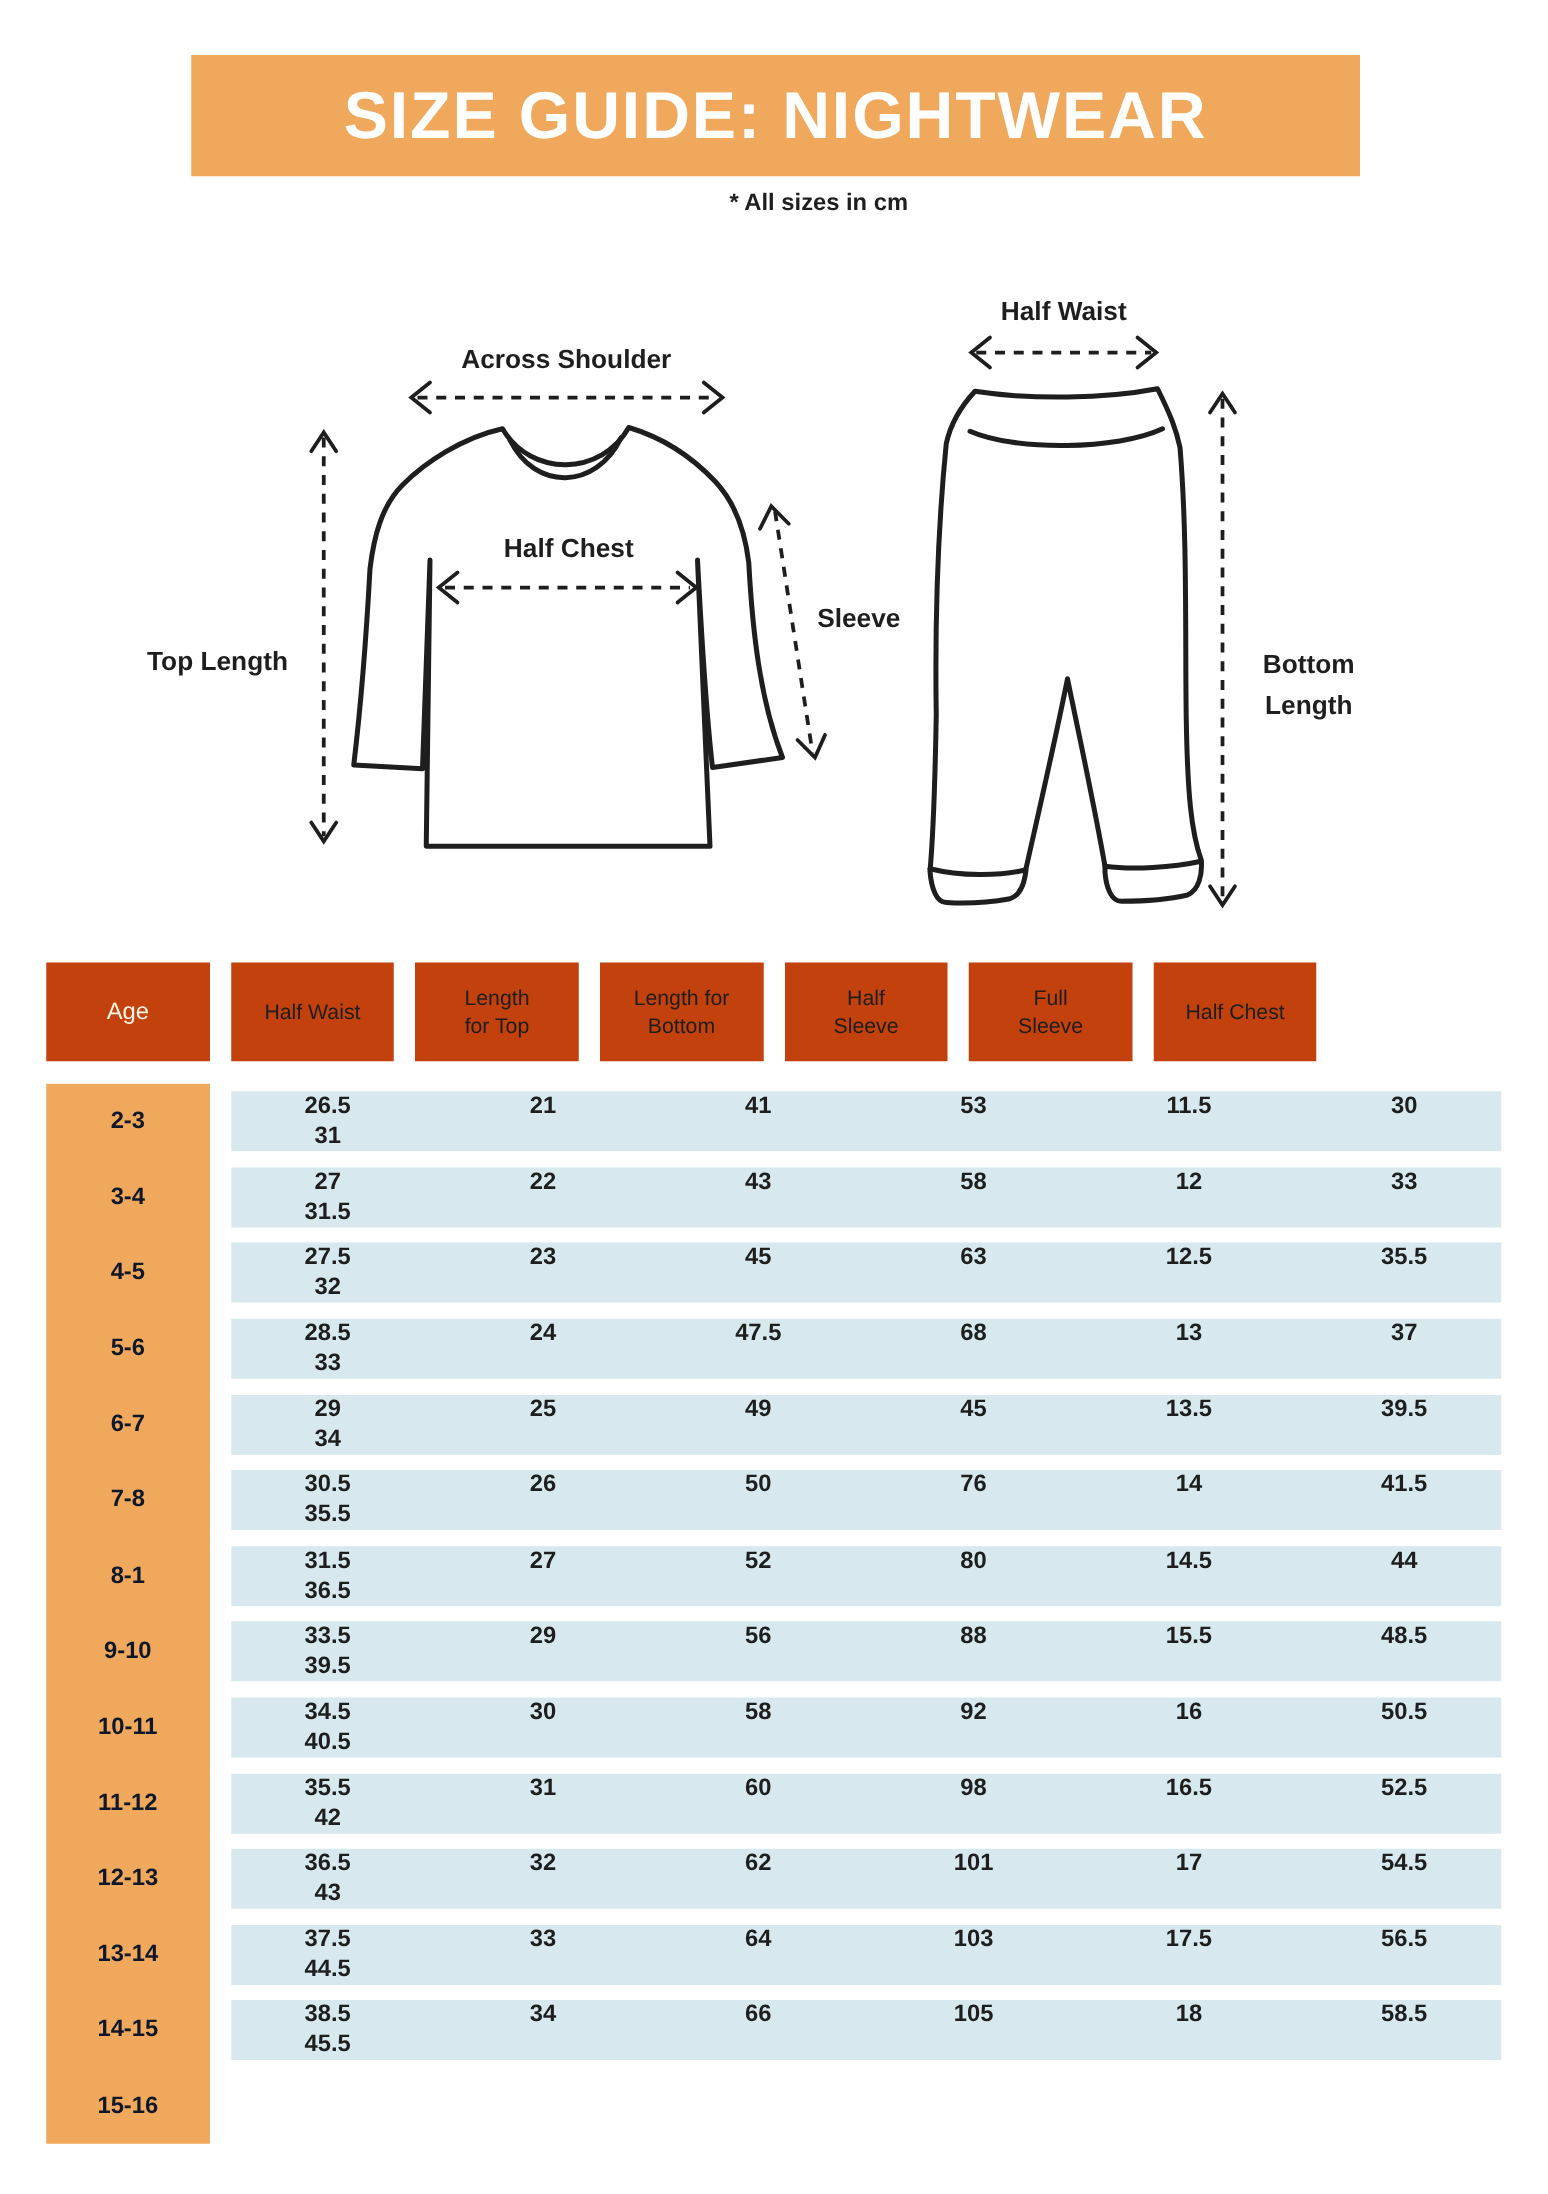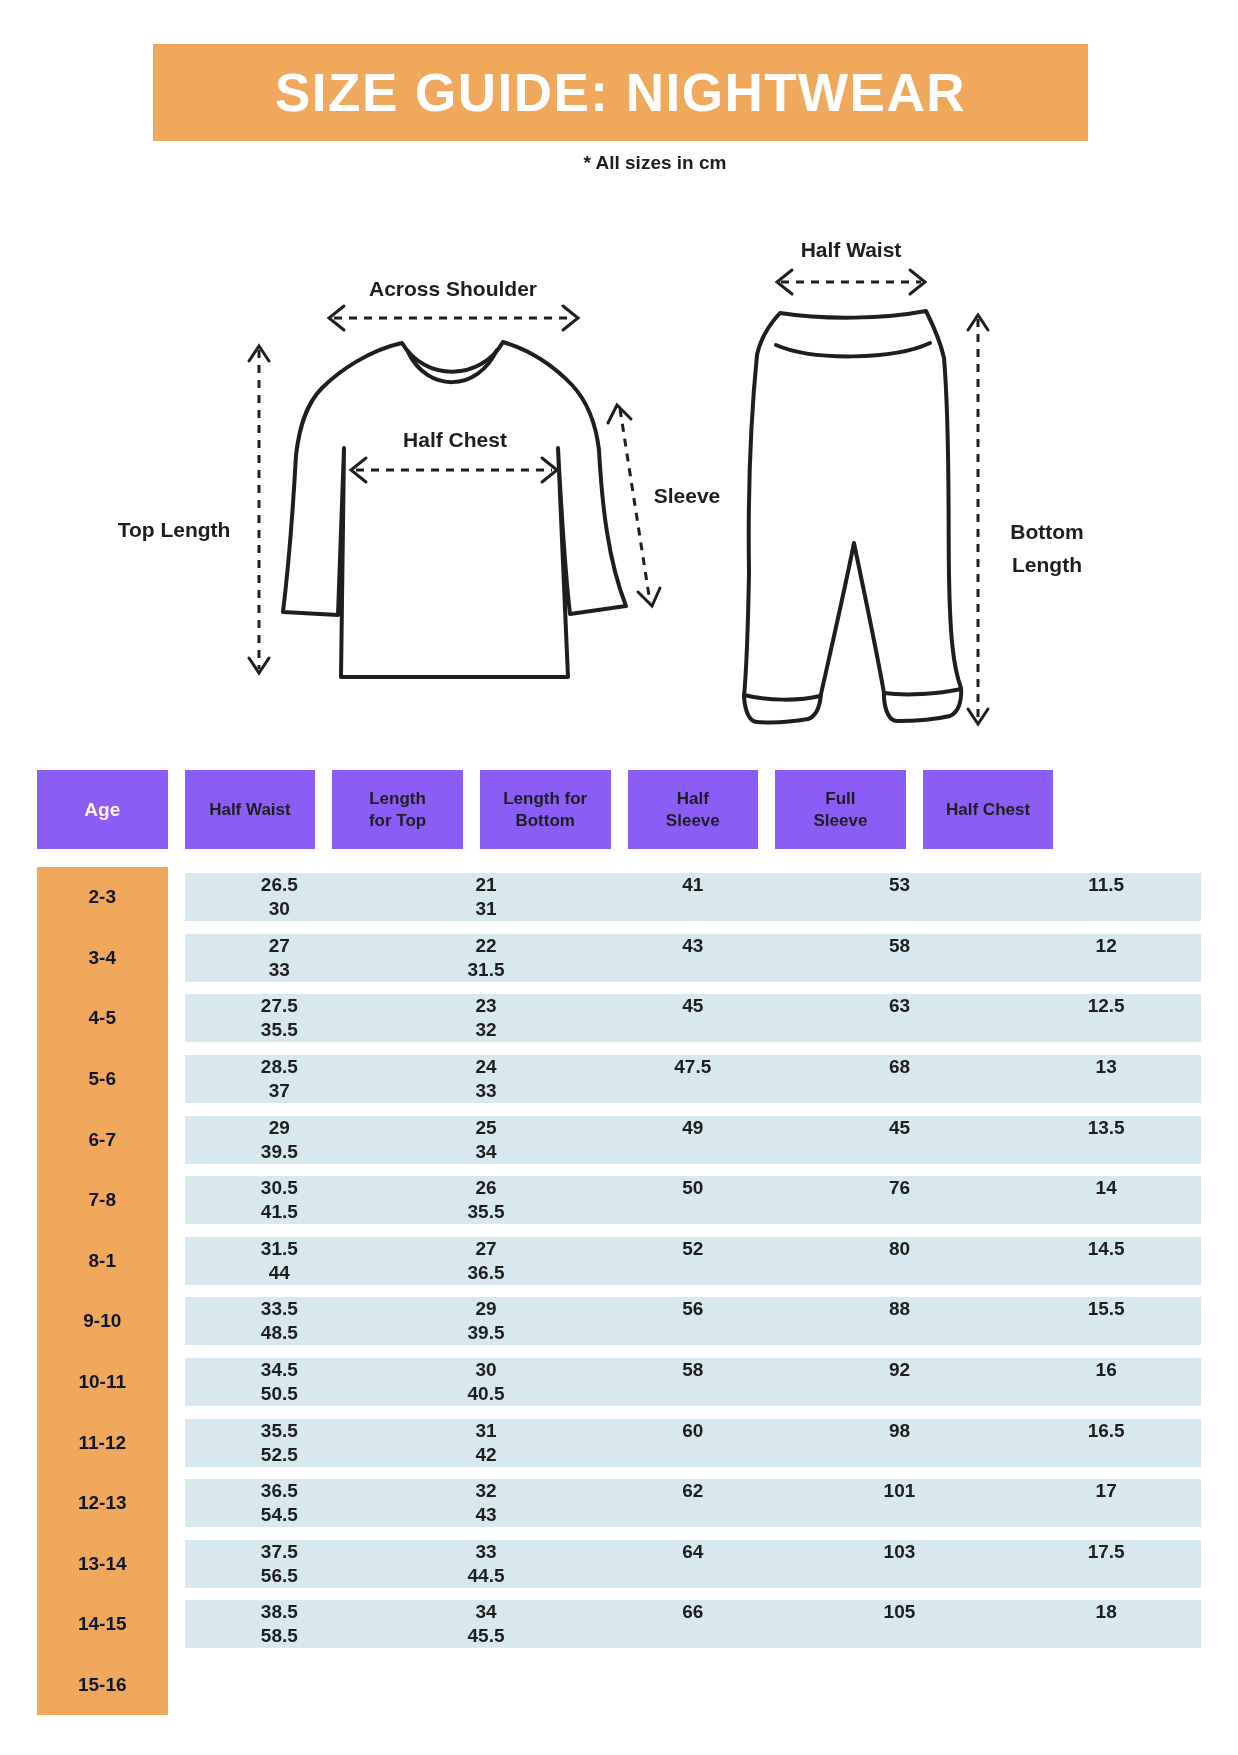--- a/index.html
+++ b/index.html
@@ -34,36 +34,36 @@
   svg.garments{position:absolute;left:0;top:0;}
   .garment{stroke:#1e1e1e;stroke-width:4;fill:none;stroke-linecap:round;stroke-linejoin:round;}
   .arrow-line{stroke:#1e1e1e;stroke-width:3;fill:none;stroke-dasharray:8 7;stroke-linecap:butt;}
   .arrow-head{stroke:#1e1e1e;stroke-width:3;fill:none;stroke-linecap:round;stroke-linejoin:miter;}
   
   .size-table{position:absolute;left:37px;top:770px;width:1164px;}
   .thead{
     display:grid;grid-template-columns:repeat(8,1fr);column-gap:17px;height:79px;
   }
   .th{
-    background:#8b5cf6;display:flex;align-items:center;justify-content:center;
-    text-align:center;font-size:17px;font-weight:700;line-height:1.25;
+    background:#c2410c;display:flex;align-items:center;justify-content:center;
+    text-align:center;font-size:17px;font-weight:400;line-height:1.25;
     white-space:pre-line;color:#1e1e1e;
   }
   .th.age-head{color:#FDF6E7;font-size:19px;}
   .tbody{display:flex;margin-top:18px;}
   .age-strip{width:130.5px;background:#F0A85C;margin-right:17px;}
   .age-cell{
     height:60.6px;display:flex;align-items:center;justify-content:center;
     color:#0f172a;font-size:19px;font-weight:700;
   }
   .rows-col{flex:1;}
   .row{height:60.6px;display:flex;align-items:center;}
   .row-band{
     width:100%;height:48px;background:#D7E9EE;
-    display:grid;grid-template-columns:repeat(5,1fr);column-gap:17px;align-items:center;
+    display:grid;grid-template-columns:repeat(6,1fr);column-gap:17px;align-items:center;
   }
   .cell{text-align:center;font-size:19px;font-weight:700;color:#1e1e1e;}
 </style>
 </head>
 <body>
 
 <div class="banner">
   <h1>SIZE GUIDE: NIGHTWEAR</h1>
 </div>
 <div class="subtitle">* All sizes in cm</div>

